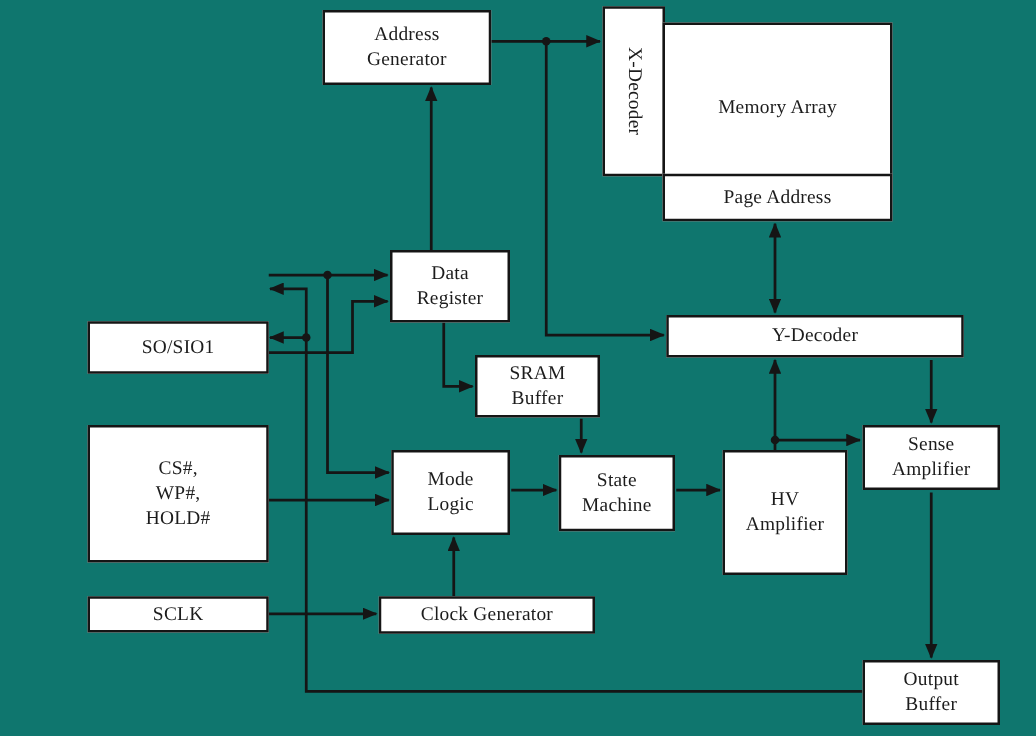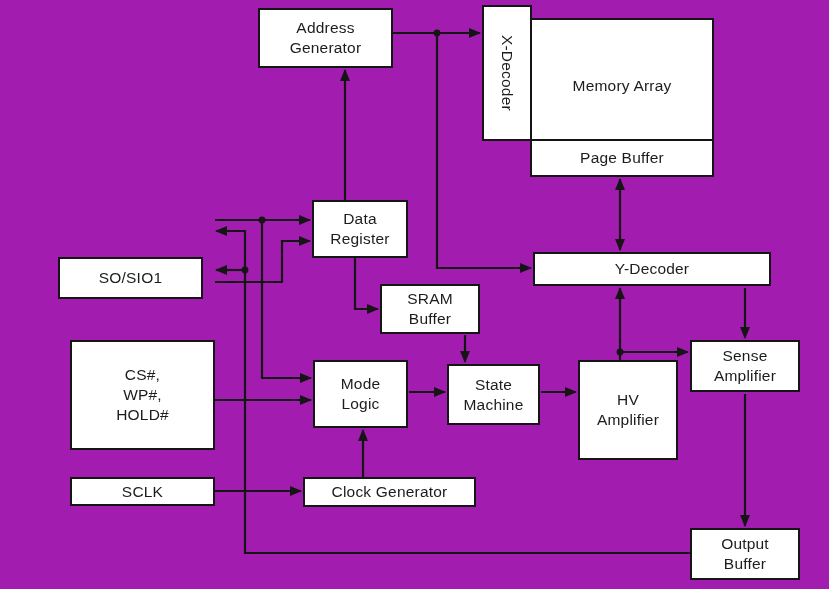--- a/index.html
+++ b/index.html
@@ -1,18 +1,18 @@
 <!DOCTYPE html>
 <html><head>
 <meta charset="utf-8">
 <style>
   html,body{margin:0;padding:0;background:#ffffff;}
   .stage{
-    position:relative;width:829px;height:589px;background:#a21caf;
-    font-family:Liberation Sans, sans-serif;overflow:hidden;
+    position:relative;width:829px;height:589px;background:#0f766e;
+    font-family:Liberation Serif, serif;overflow:hidden;
   }
   .wires{position:absolute;left:0;top:0;}
   .node{
     position:absolute;box-sizing:border-box;background:#ffffff;
     border:2px solid #151515;display:flex;align-items:center;justify-content:center;
     text-align:center;
   }
   .lbl{
     white-space:pre-line;line-height:1.28;color:#1c1c1c;font-size:15.5px;
     letter-spacing:.2px;
@@ -67,25 +67,25 @@
 
   <div class="node vert" style="left:482px;top:5px;width:50px;height:136px">
     <span class="lbl">X-Decoder</span>
   </div>
 
   <div class="node" style="left:530px;top:18px;width:184px;height:136px">
     <span class="lbl">Memory Array</span>
   </div>
 
   <div class="node" style="left:530px;top:139px;width:184px;height:38px">
-    <span class="lbl">Page Buffer</span>
+    <span class="lbl">Page Address</span>
   </div>
 
 
-  <div class="node" style="left:58px;top:257px;width:145px;height:42px">
+  <div class="node" style="left:70px;top:257px;width:145px;height:42px">
     <span class="lbl">SO/SIO1</span>
   </div>
 
   <div class="node" style="left:312px;top:200px;width:96px;height:58px">
     <span class="lbl">Data
 Register</span>
   </div>
 
   <div class="node" style="left:533px;top:252px;width:238px;height:34px">
     <span class="lbl">Y-Decoder</span>

